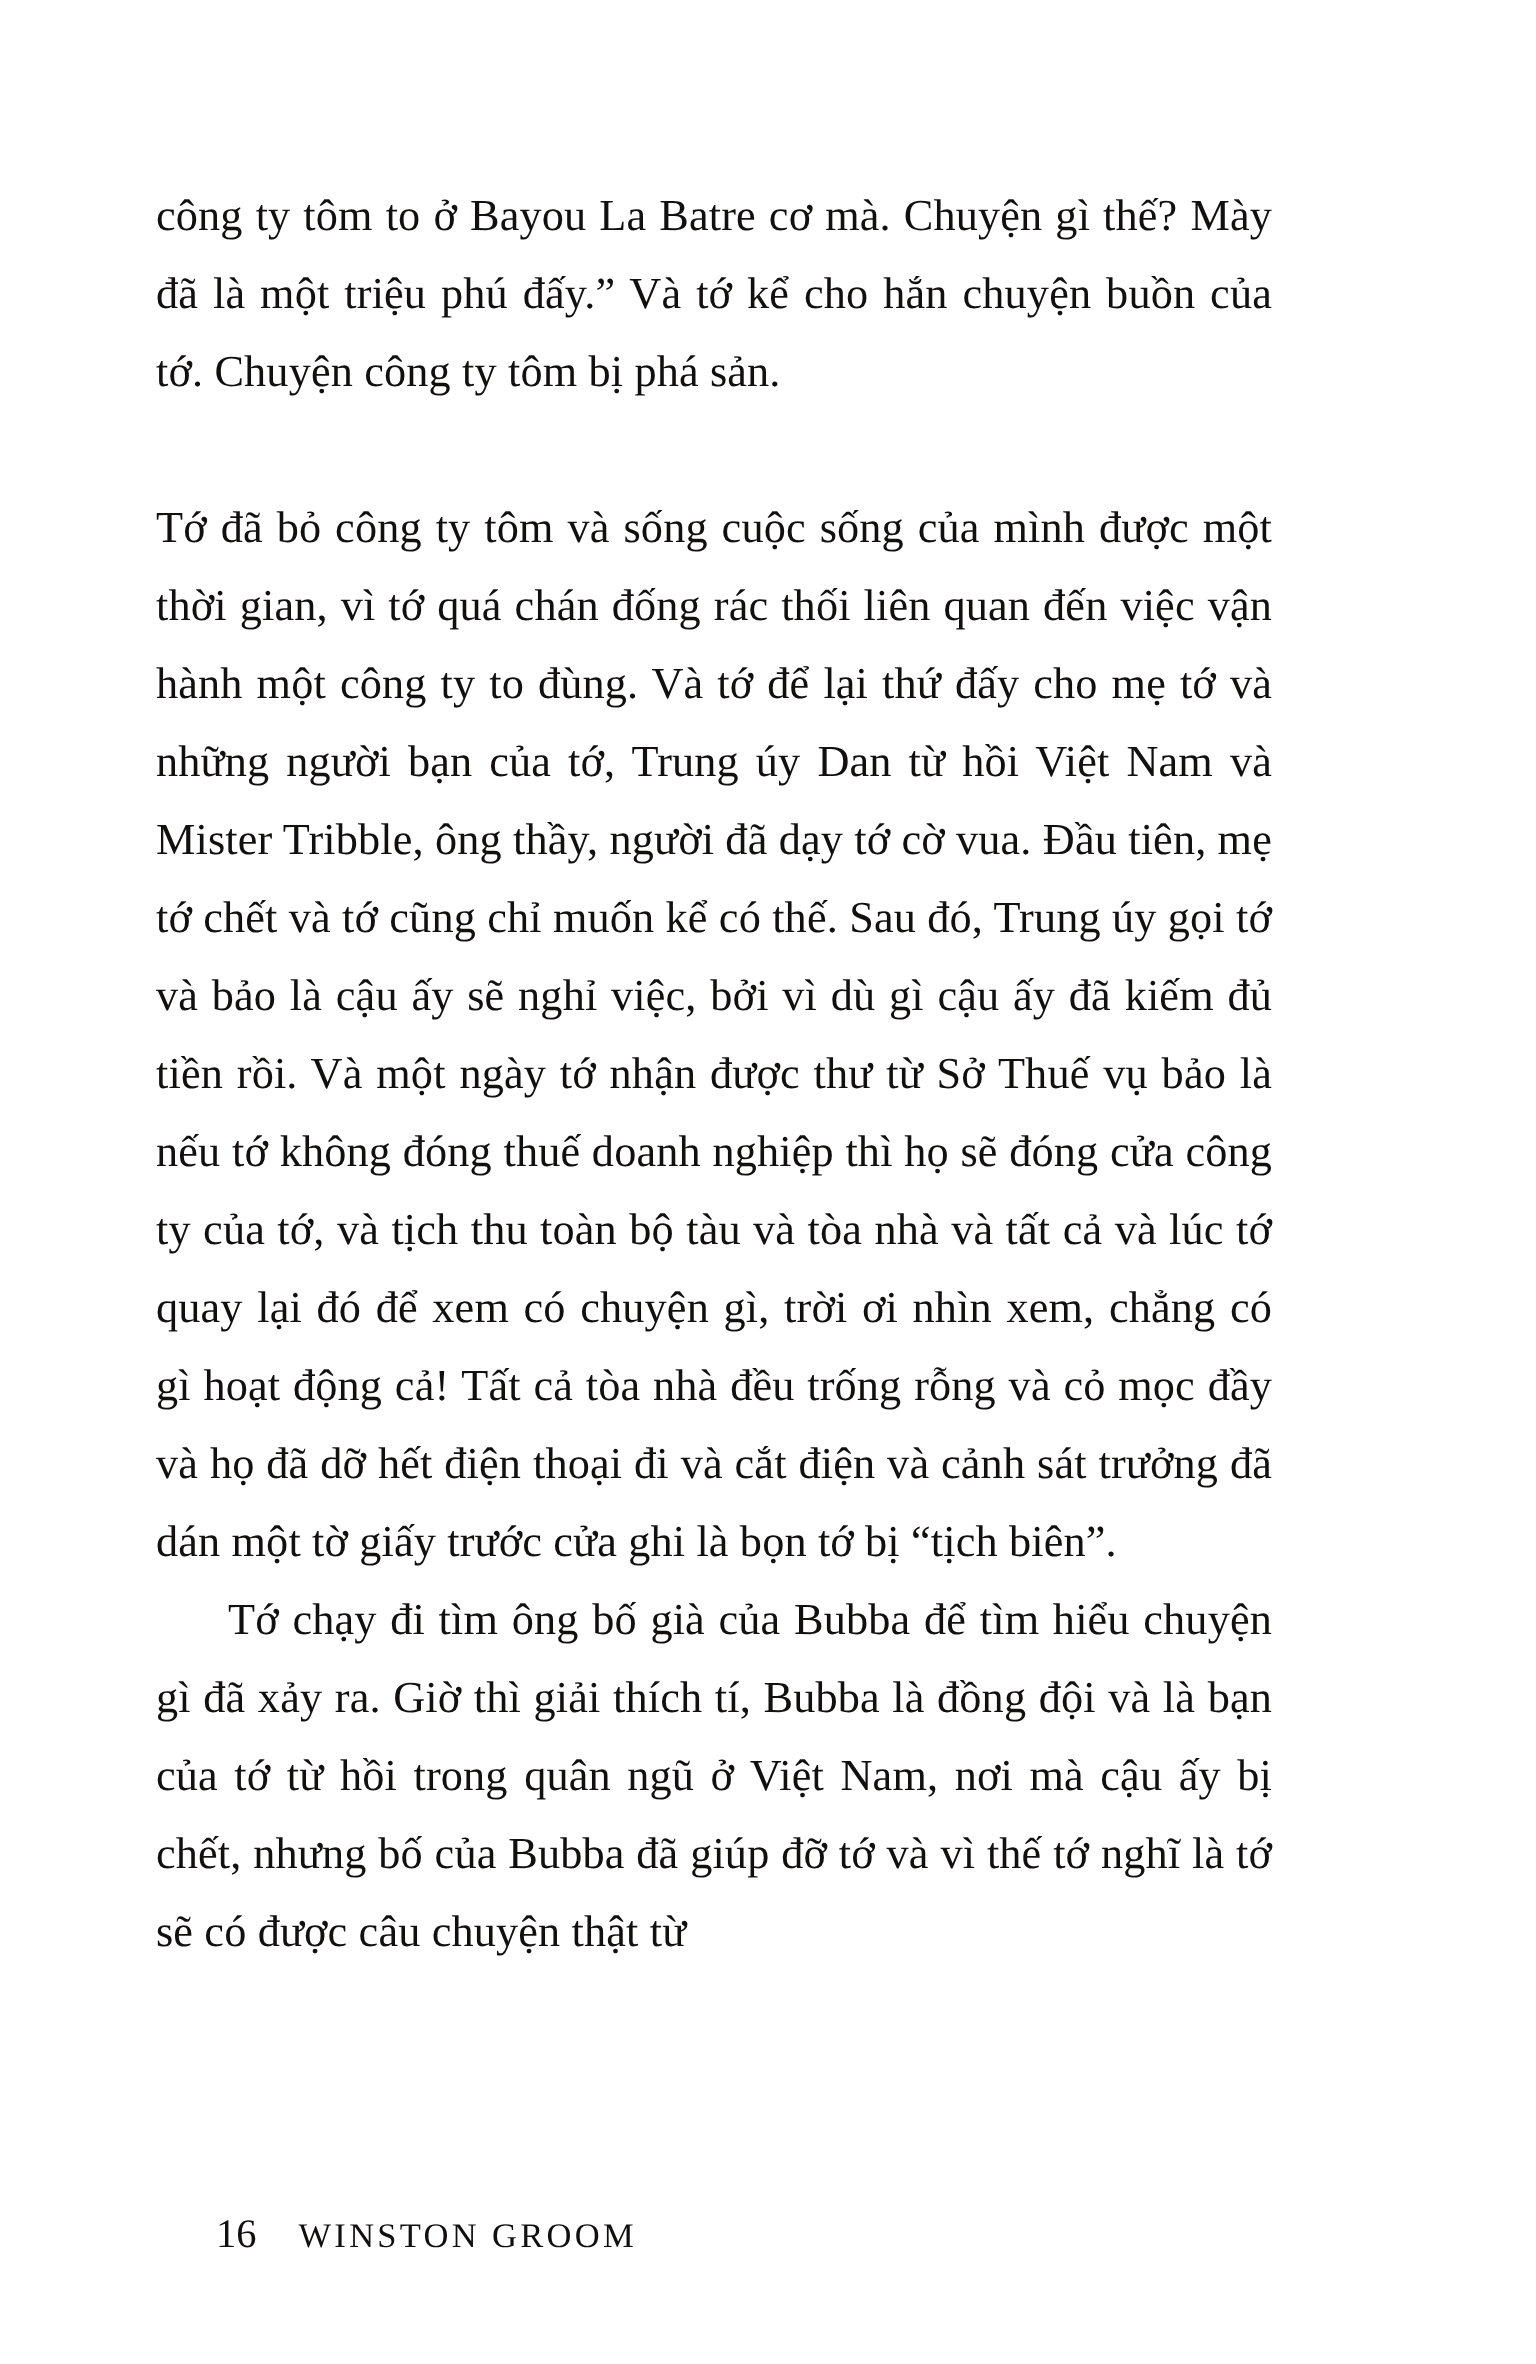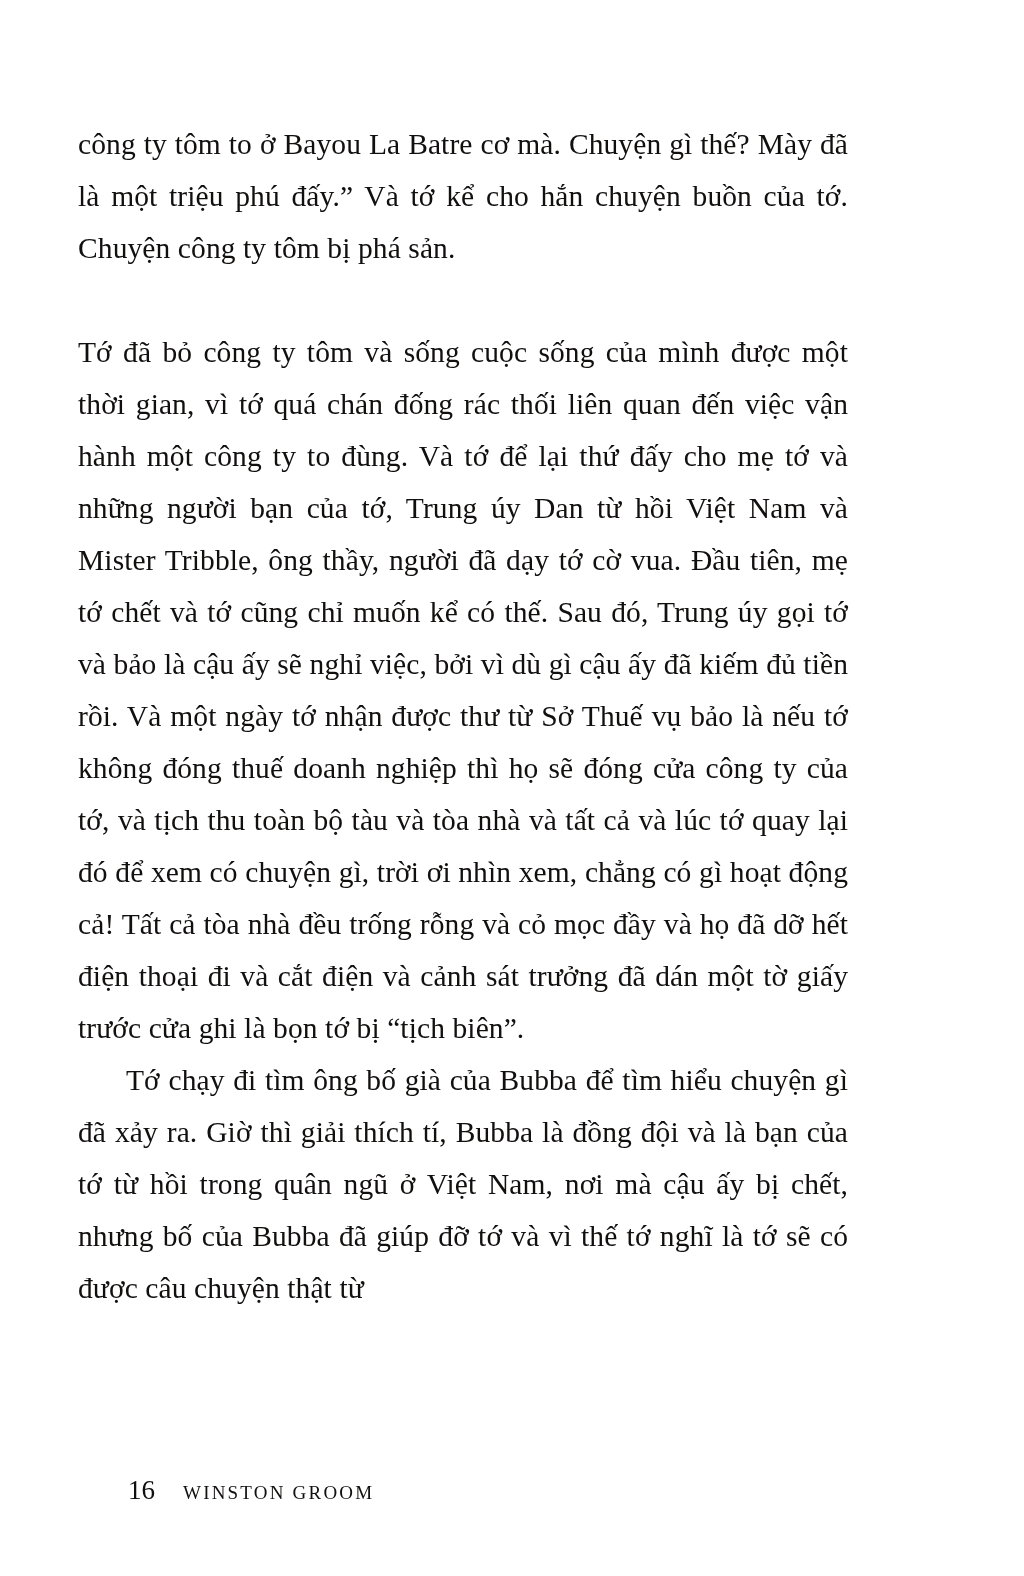--- a/index.html
+++ b/index.html
@@ -12,21 +12,21 @@
     background: #ffffff;
     font-family: "Liberation Serif", "DejaVu Serif", serif;
     color: #12100f;
     overflow: hidden;
   }
   .page {
     position: relative;
     width: 988px;
     height: 1576px;
     box-sizing: border-box;
-    padding: 118px 140px 0 78px;
+    padding: 118px 140px 0 104px;
   }
   .text-block {
     font-size: 29.5px;
     line-height: 52px;
     text-align: justify;
     text-justify: inter-word;
     letter-spacing: 0.1px;
   }
   .para {
     margin: 0;
@@ -34,32 +34,32 @@
   .para-gap {
     height: 52px;
   }
   .para-indent {
     text-indent: 48px;
   }
   .italic {
   }
   .footer {
     position: absolute;
-    left: 128px;
+    left: 144px;
     bottom: 72px;
     display: flex;
     align-items: baseline;
     gap: 28px;
   }
   .folio {
     font-size: 27px;
     line-height: 1;
   }
   .running-head {
-    font-size: 19px;
+    font-size: 23px;
     letter-spacing: 2.2px;
     font-variant: small-caps;
     text-transform: uppercase;
   }
 </style>
 </head>
 <body>
 
 <div class="page">
 

